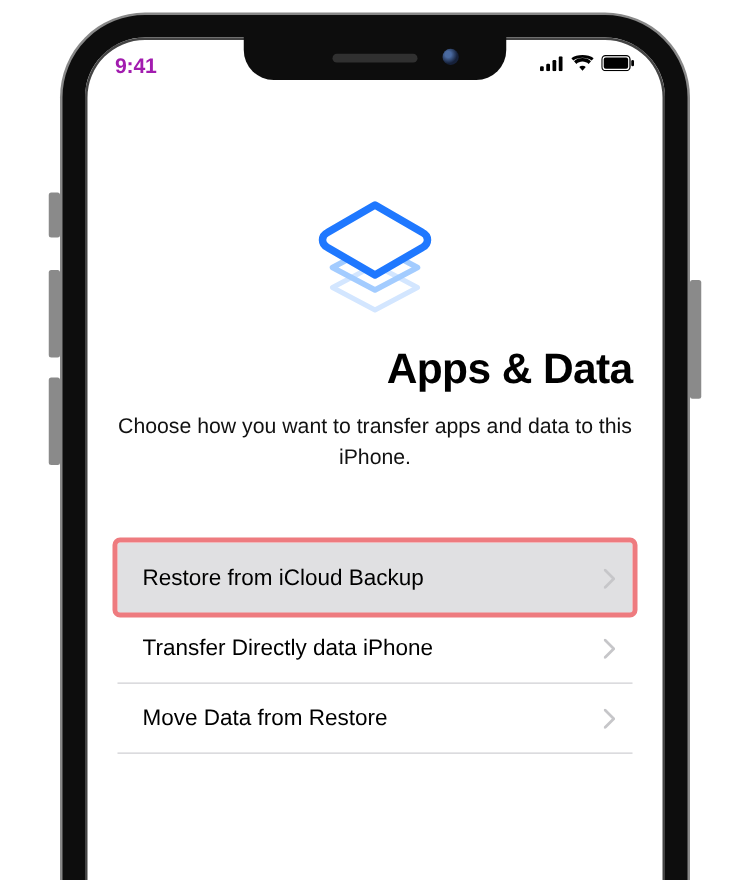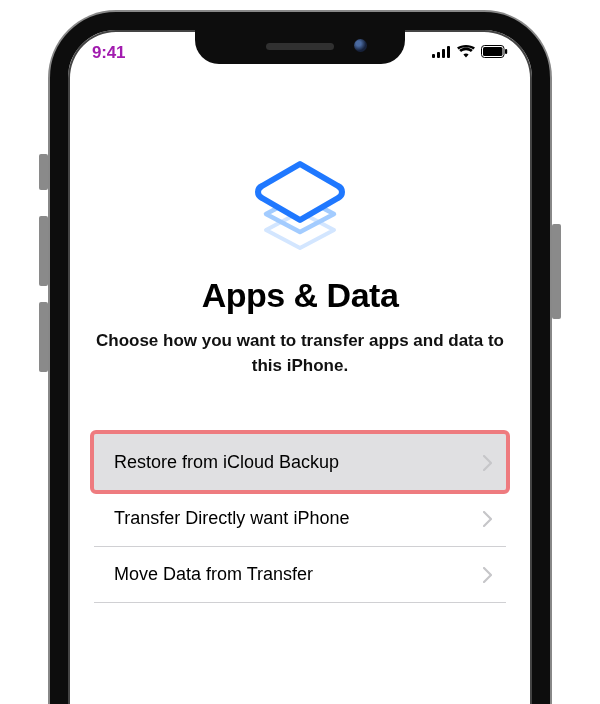--- a/index.html
+++ b/index.html
@@ -97,27 +97,27 @@
       margin-top: 78px;
       display: flex;
       justify-content: center;
     }
     .app-icon-wrap svg { width: 100px; height: 96px; }
     .title {
       font-size: 34px;
       font-weight: 700;
       margin-top: 22px;
       letter-spacing: -0.5px;
+      text-align: right;
     }
     .subtitle {
       margin-top: 14px;
       font-size: 17px;
       color: #111;
       line-height: 1.45;
-      font-weight: bold;
     }
     .options {
       margin-top: 56px;
       text-align: left;
     }
     .option-row {
       display: flex;
       align-items: center;
       justify-content: space-between;
       padding: 17px 14px 17px 20px;
@@ -202,30 +202,30 @@
         <span>Restore from iCloud Backup</span>
         <span class="chevron">
           <svg width="9" height="16" viewBox="0 0 9 16">
               <path d="M1 1 L8 8 L1 15" fill="none" stroke="#c6c6c9" stroke-width="2.2" stroke-linecap="round" stroke-linejoin="round"></path>
             </svg>
         </span>
       </div>
 
 
       <div class="option-row">
-        <span>Transfer Directly want iPhone</span>
+        <span>Transfer Directly data iPhone</span>
         <span class="chevron">
           <svg width="9" height="16" viewBox="0 0 9 16">
               <path d="M1 1 L8 8 L1 15" fill="none" stroke="#c6c6c9" stroke-width="2.2" stroke-linecap="round" stroke-linejoin="round"></path>
             </svg>
         </span>
       </div>
 
       <div class="option-row">
-        <span>Move Data from Transfer</span>
+        <span>Move Data from Restore</span>
         <span class="chevron">
           <svg width="9" height="16" viewBox="0 0 9 16">
               <path d="M1 1 L8 8 L1 15" fill="none" stroke="#c6c6c9" stroke-width="2.2" stroke-linecap="round" stroke-linejoin="round"></path>
             </svg>
         </span>
       </div>
 
     </div>
   </div>
 </div>

